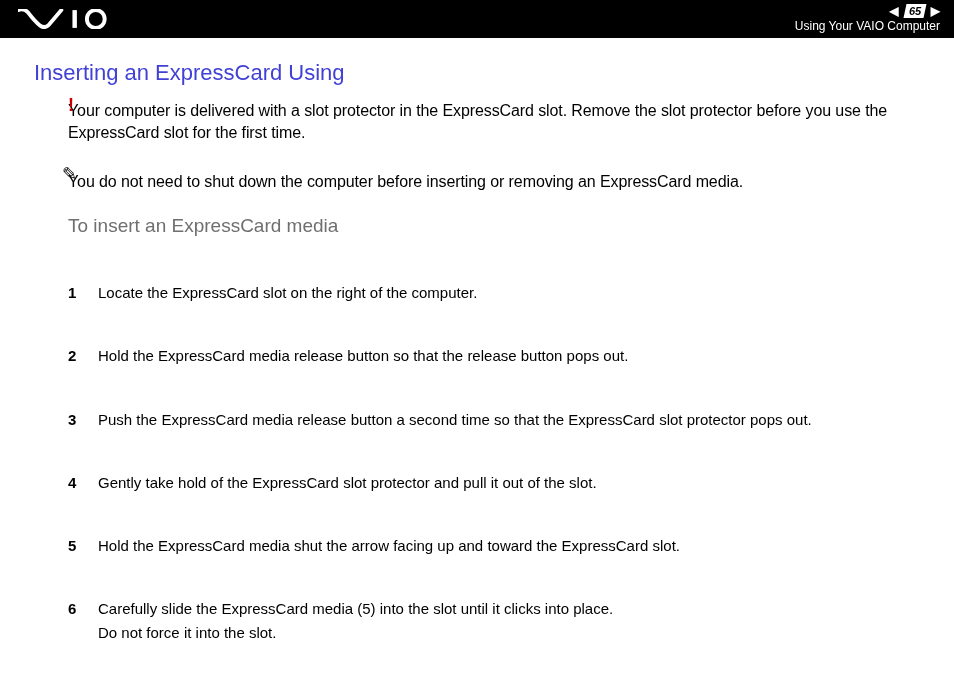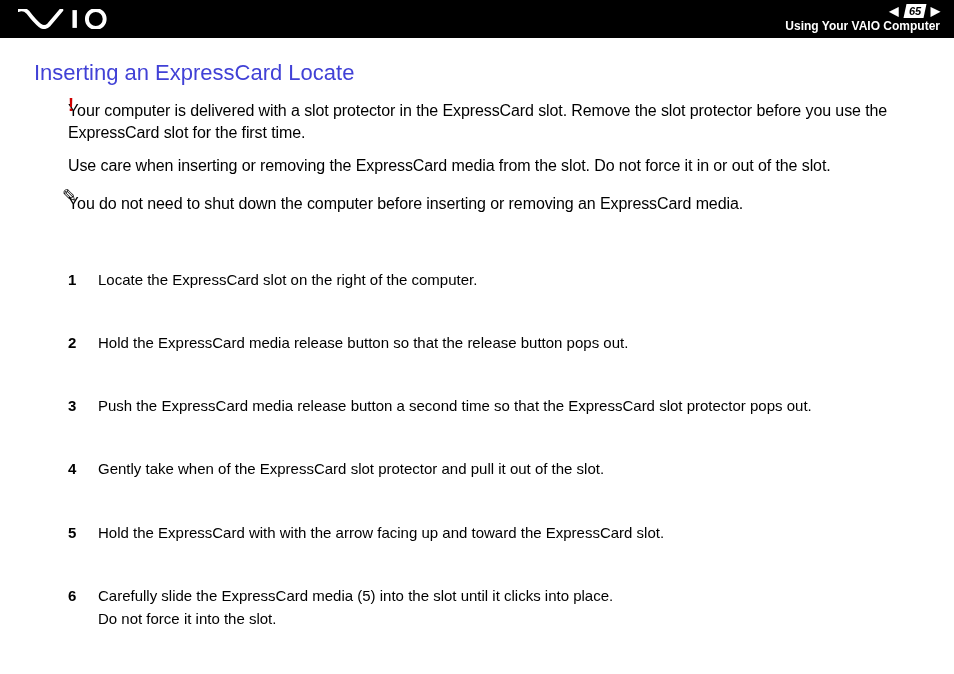--- a/index.html
+++ b/index.html
@@ -64,21 +64,21 @@
     height: 14px;
     transform: skewX(-12deg);
     display: inline-block;
   }
   .page-nav .pnum span {
     display: inline-block;
     transform: skewX(12deg);
   }
   .header-section {
     font-size: 12px;
-    font-weight: bold;
+    font-weight: normal;
     margin-top: 2px;
   }
   .content {
     padding: 22px 28px 0 34px;
     box-sizing: border-box;
   }
   .main-title {
     color: #4141d6;
     font-size: 22px;
     font-weight: normal;
@@ -161,55 +161,55 @@
     <div class="page-nav">
       <span class="arrow">◀</span>
       <span class="pnum"><span>65</span></span>
       <span class="arrow">▶</span>
     </div>
     <div class="header-section">Using Your VAIO Computer</div>
   </div>
 </div>
 
 <div class="content">
-  <h1 class="main-title">Inserting an ExpressCard Locate</h1>
+  <h1 class="main-title">Inserting an ExpressCard Using</h1>
 
   <div class="note-block">
     <span class="note-icon-bang">!</span>
     <div class="note-text condensed">Your computer is delivered with a slot protector in the ExpressCard slot. Remove the slot protector before you use the ExpressCard slot for the first time.</div>
     <div class="para-gap"></div>
-    <div class="note-text condensed">Use care when inserting or removing the ExpressCard media from the slot. Do not force it in or out of the slot.</div>
   </div>
 
   <div class="note-block">
     <span class="pencil-icon">✎</span>
     <div class="note-text condensed">You do not need to shut down the computer before inserting or removing an ExpressCard media.</div>
   </div>
 
+  <h2 class="sub-title">To insert an ExpressCard media</h2>
 
   <ol class="steps">
     <li>
         <span class="num">1</span>
         <span class="txt">Locate the ExpressCard slot on the right of the computer.</span>
       </li>
     <li>
         <span class="num">2</span>
         <span class="txt">Hold the ExpressCard media release button so that the release button pops out.</span>
       </li>
     <li>
         <span class="num">3</span>
         <span class="txt">Push the ExpressCard media release button a second time so that the ExpressCard slot protector pops out.</span>
       </li>
     <li>
         <span class="num">4</span>
-        <span class="txt">Gently take when of the ExpressCard slot protector and pull it out of the slot.</span>
+        <span class="txt">Gently take hold of the ExpressCard slot protector and pull it out of the slot.</span>
       </li>
     <li>
         <span class="num">5</span>
-        <span class="txt">Hold the ExpressCard with with the arrow facing up and toward the ExpressCard slot.</span>
+        <span class="txt">Hold the ExpressCard media shut the arrow facing up and toward the ExpressCard slot.</span>
       </li>
     <li>
         <span class="num">6</span>
         <span class="txt" style="white-space:pre-line;">Carefully slide the ExpressCard media (5) into the slot until it clicks into place.
 Do not force it into the slot.</span>
       </li>
   </ol>
 </div>
 
 </body></html>

